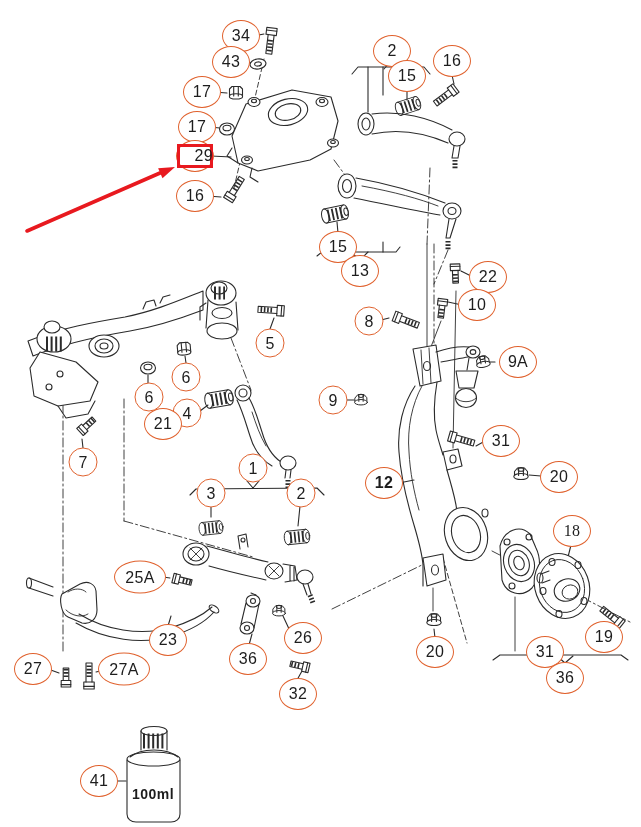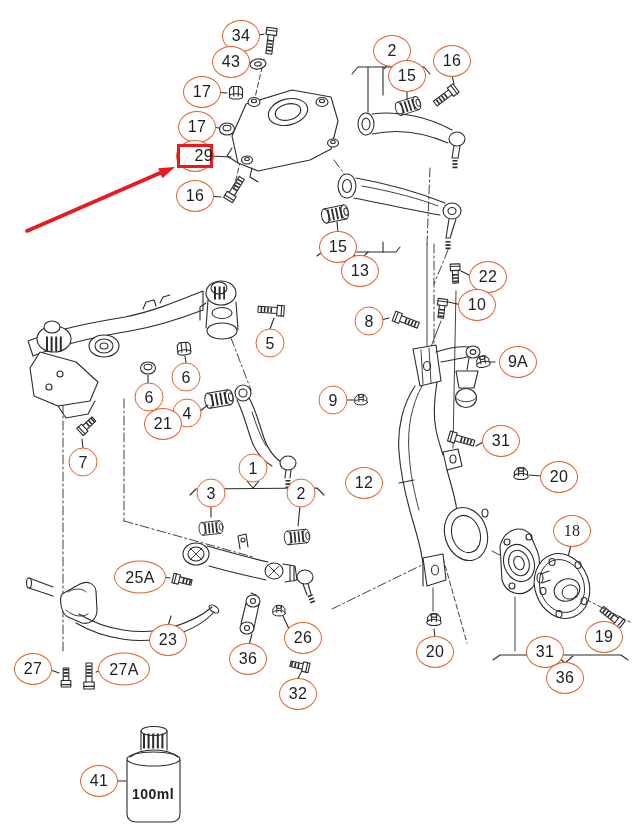--- a/index.html
+++ b/index.html
@@ -380,21 +380,21 @@
       </div>
       <div class="callout" style="width: 27px; height: 27px; left: 333px; top: 400px;">
         <span class="lbl">9</span>
       </div>
       <div class="callout" style="width: 36px; height: 30px; left: 501px; top: 441px;">
         <span class="lbl">31</span>
       </div>
       <div class="callout" style="width: 36px; height: 30px; left: 559px; top: 477px;">
         <span class="lbl">20</span>
       </div>
-      <div class="callout" style="width: 36px; height: 30px; left: 364px; top: 483px;">
+      <div class="callout" style="width: 36px; height: 30px; left: 384px; top: 483px; font-weight: bold;">
         <span class="lbl">12</span>
       </div>
       <div class="callout" style="width: 36px; height: 30px; left: 572px; top: 531px; font-family: Liberation Serif, serif;">
         <span class="lbl">18</span>
       </div>
       <div class="callout" style="width: 27px; height: 27px; left: 270px; top: 343px;">
         <span class="lbl">5</span>
       </div>
       <div class="callout" style="width: 27px; height: 27px; left: 186px; top: 377px;">
         <span class="lbl">6</span>

